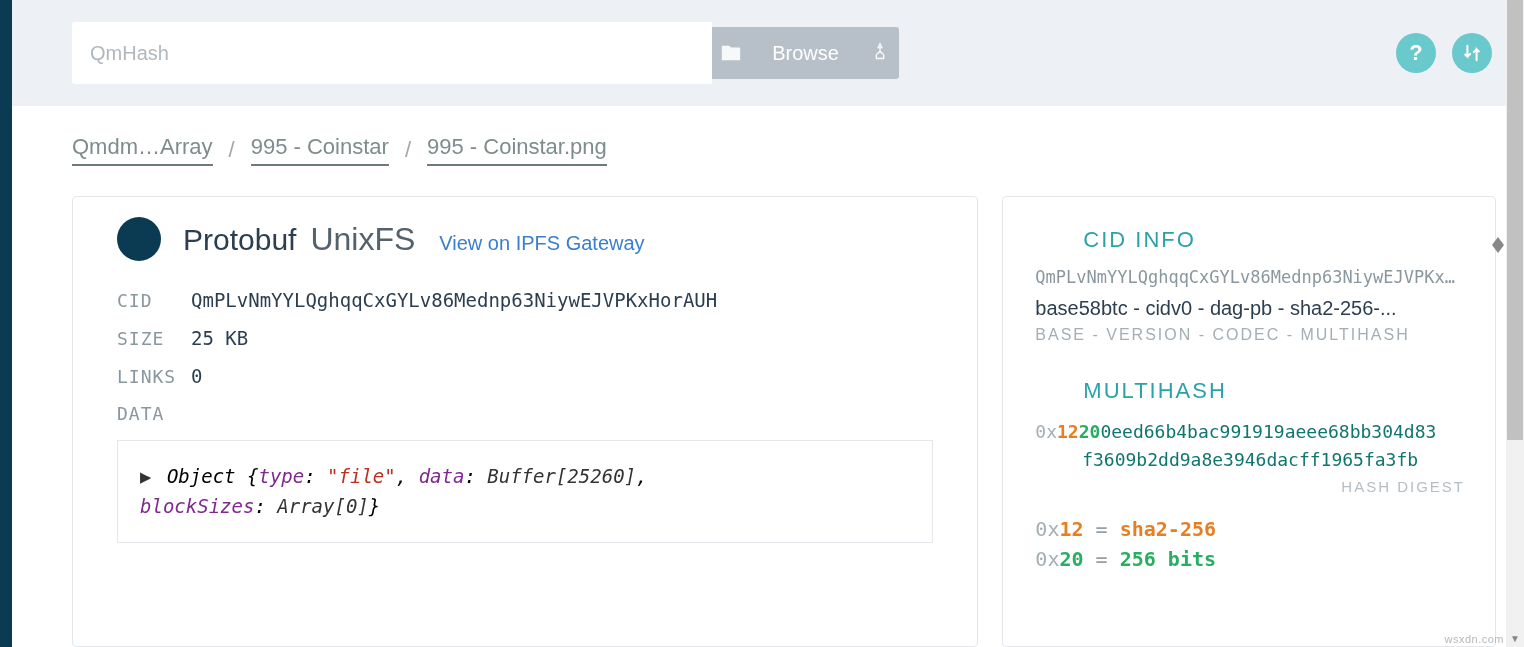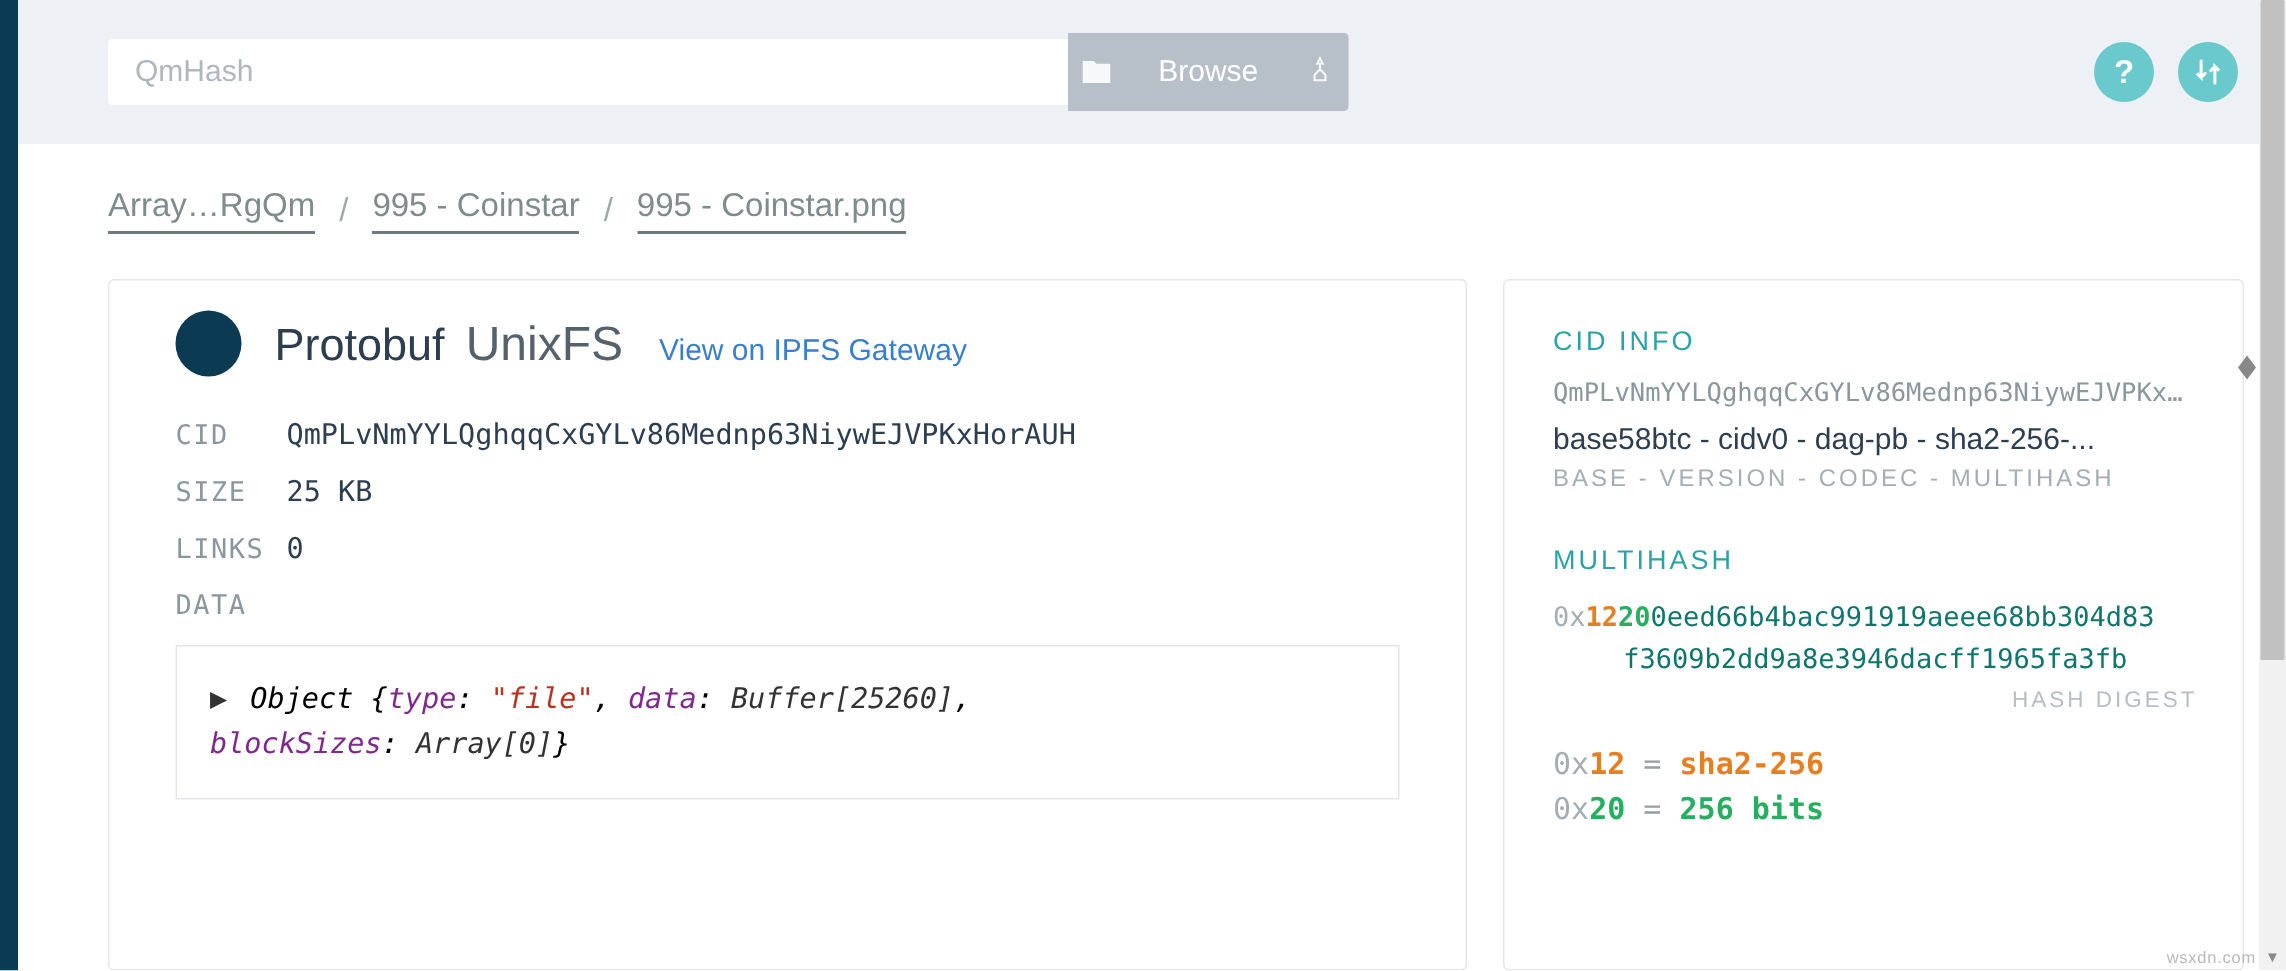--- a/index.html
+++ b/index.html
@@ -16,21 +16,21 @@
     .topbar {
       background: #edf0f4;
       padding: 22px 32px 22px 60px;
       display: flex;
       align-items: center;
       gap: 16px;
     }
     .search-wrap { display: flex; align-items: center; }
     .search-input {
       width: 640px;
-      height: 44px;
+      height: 62px;
       border: none;
       background: #ffffff;
       padding: 0 18px;
       font-size: 20px;
       border-radius: 3px 0 0 3px;
       outline: none;
       color: #888;
     }
     .search-input::placeholder { color: #b0b8bf; }
     .browse-btn {
@@ -109,21 +109,21 @@
       font-family: Consolas, monospace;
       font-style: italic;
       font-size: 19px;
       color: #333;
       line-height: 1.6;
     }
     .data-block .tri { font-style: normal; color: #333; margin-right: 4px; }
     .data-block .kw { color: #000; }
     .data-block .key { color: #7f298f; }
     .data-block .str { color: #c02f1d; }
-    .right-h { color: #2aa3a8; font-size: 18px; letter-spacing: 2px; margin-bottom: 14px; }
+    .right-h { color: #2aa3a8; font-size: 22px; letter-spacing: 2px; margin-bottom: 14px; margin-left: 48px; }
     .cid-full { font-family: Consolas, monospace; color: #8a979f; font-size: 17px; margin-bottom: 10px; white-space: nowrap; overflow: hidden; text-overflow: ellipsis; }
     .cid-parts { font-size: 20px; color: #2c3e50; margin-bottom: 6px; white-space: nowrap; overflow: hidden; text-overflow: ellipsis; }
     .cid-legend { color: #a3aeb5; letter-spacing: 2px; font-size: 16px; margin-bottom: 34px; }
     .multihash-box { font-family: Consolas, monospace; font-size: 18px; line-height: 1.55; margin-top: 4px; }
     .mh-row { white-space: nowrap; }
     .mh-0x { color: #a3aeb5; }
     .mh-a { color: #e67e22; font-weight: 600; }
     .mh-b { color: #27ae60; font-weight: 600; }
     .mh-rest { color: #0f766e; }
     .mh-label { color: #b6bec4; letter-spacing: 2px; font-size: 15px; text-align: right; margin-top: 4px; margin-bottom: 22px; }
@@ -169,21 +169,21 @@
       <span>?</span>
     </div>
     <div class="circle-btn">
       <svg viewBox="0 0 24 24">
           <path d="M7 4v12l-3-3 3 3 3-3M17 20V8l3 3-3-3-3 3" stroke="#fff" stroke-width="2.2" fill="none" stroke-linecap="round"></path>
         </svg>
     </div>
   </div>
 
   <div class="breadcrumbs">
-    <a>Array…RgQm</a>
+    <a>Qmdm…Array</a>
     <span class="sep">/</span>
     <a>995 - Coinstar</a>
     <span class="sep">/</span>
     <a>995 - Coinstar.png</a>
   </div>
 
   <div class="content-row">
 
     <div class="card left-card">
       <div class="obj-header">

